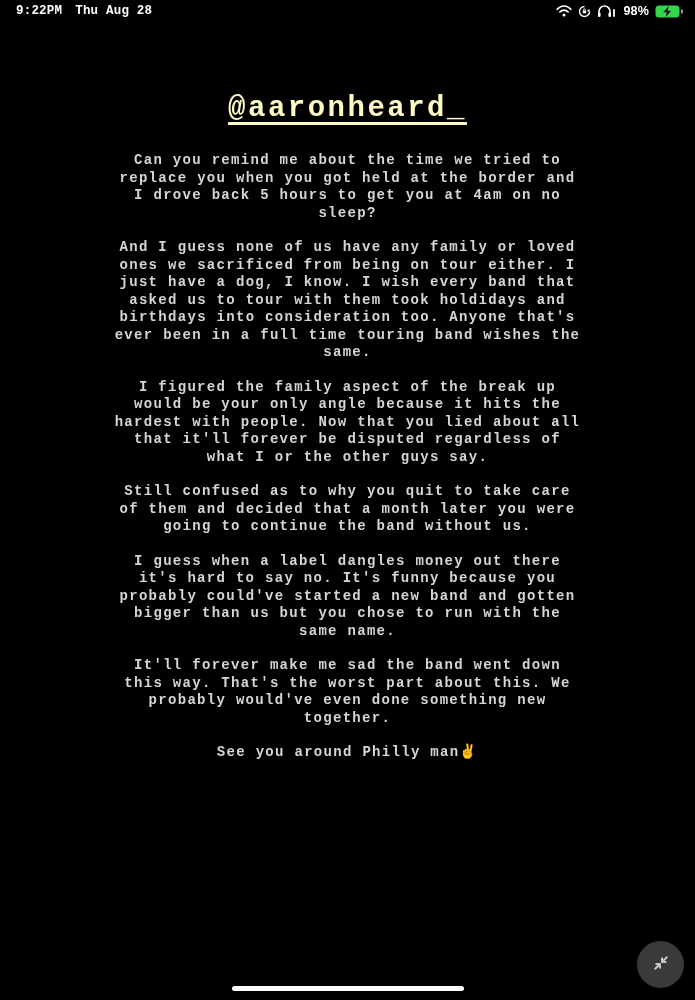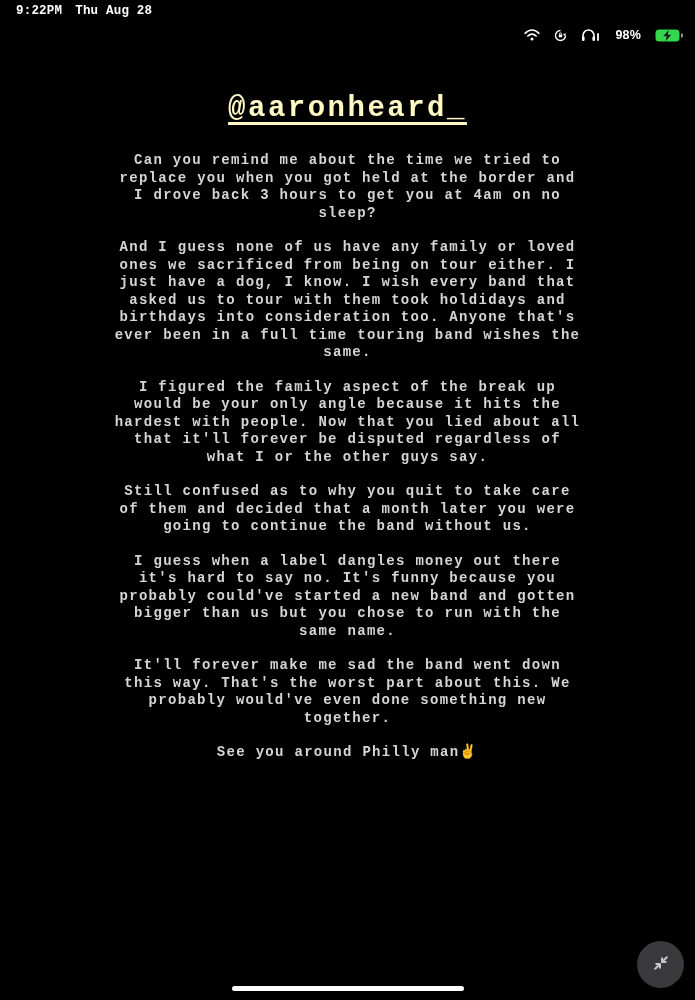--- a/index.html
+++ b/index.html
@@ -12,21 +12,21 @@
   }
 
   
   .statusbar {
     position:absolute; top:0; left:0; right:0; height:24px;
     display:flex; justify-content:space-between; align-items:flex-start;
     padding:4px 12px 0 16px; box-sizing:border-box;
     color:#fff; font-size:12.5px; font-weight:700; letter-spacing:0.2px;
   }
   .sb-left { display:flex; gap:13px;font-family:Liberation Mono, monospace; }
-  .sb-right { display:flex; align-items:center; gap:14px;margin-top:24px; }
+  .sb-right { display:flex; align-items:center; gap:6px; }
   .sb-right svg { display:block; }
   .batt-pct { margin-left:2px; }
 
   
   .story {
     position:absolute; top:92px; left:50%; transform:translateX(-50%);
     width:560px; text-align:center;
     font-family:"Liberation Mono","DejaVu Sans Mono",monospace;
     font-weight:700;
     font-size:14px; line-height:17.5px; letter-spacing:1.3px;
@@ -101,21 +101,21 @@
     </span>
   </div>
 </div>
 
 <div class="story">
   <div class="title-wrap">
     <span class="story-title">@aaronheard_</span>
   </div>
   <p class="para">Can you remind me about the time we tried to
 replace you when you got held at the border and
-I drove back 3 hours to get you at 4am on no
+I drove back 5 hours to get you at 4am on no
 sleep?</p>
   <p class="para">And I guess none of us have any family or loved
 ones we sacrificed from being on tour either. I
 just have a dog, I know. I wish every band that
 asked us to tour with them took holdidays and
 birthdays into consideration too. Anyone that's
 ever been in a full time touring band wishes the
 same.</p>
   <p class="para">I figured the family aspect of the break up
 would be your only angle because it hits the

